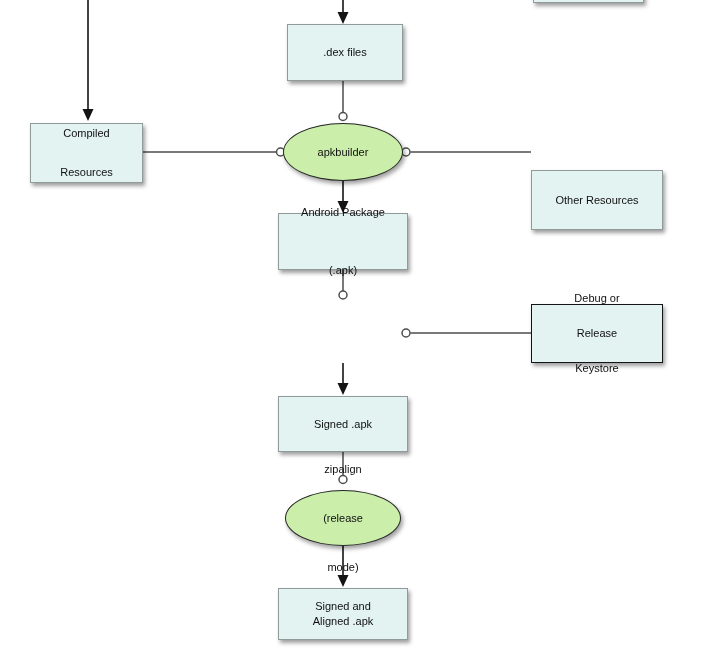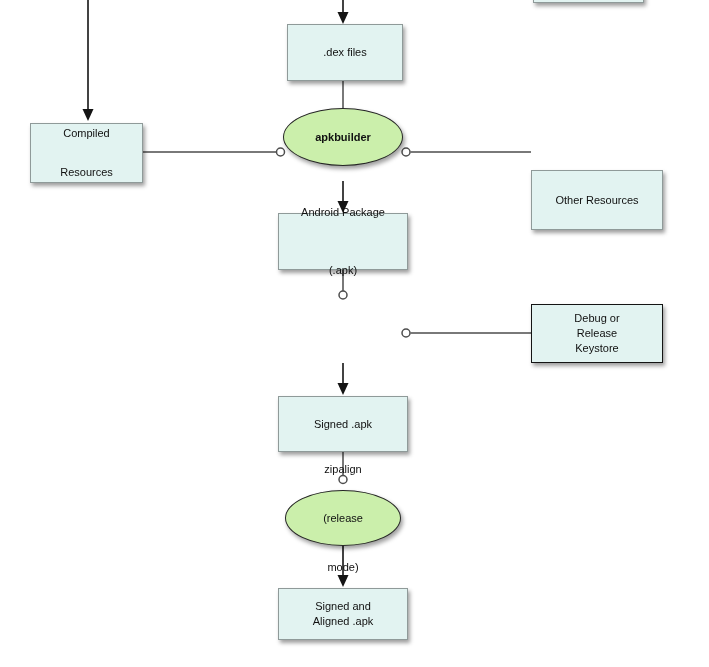--- a/index.html
+++ b/index.html
@@ -21,21 +21,21 @@
     display:flex;flex-direction:column;align-items:center;justify-content:center;
     text-align:center;
     font-size:11px;line-height:15px;
     box-shadow:2px 3px 4px rgba(0,0,0,0.38);
     box-sizing:border-box;
   }
   .box{
     background:var(--box-fill,#e2f3f1);
     border:1px solid var(--box-border,#8f9a99);
   }
-  .box.strong{border:1.5px solid var(--keystore-border,#141414);}
+  .box.strong{border:1.5px solid var(--keystore-border,#141414);gap:20px;}
   .ellipse{
     background:var(--ellipse-fill,#cbefab);
     border:1.6px solid var(--ellipse-border,#262626);
     border-radius:50%;
     line-height:14px;
   }
   .lbl{display:block;}
 </style>
 </head>
 <body>
@@ -104,21 +104,21 @@
 
   <div class="node box" style="left:287px;top:24px;width:116px;height:57px;">
     <span class="lbl">.dex files</span>
   </div>
 
   <div class="node box" style="left:30px;top:123px;width:113px;height:60px;gap:24px;">
     <span class="lbl">Compiled</span>
     <span class="lbl">Resources</span>
   </div>
 
-  <div class="node ellipse" style="left:283px;top:108px;width:120px;height:58px;font-weight:bold;">
+  <div class="node ellipse" style="left:283px;top:123px;width:120px;height:58px;">
     <span class="lbl">apkbuilder</span>
   </div>
 
   <div class="node box" style="left:531px;top:122px;width:132px;height:60px;margin-top:48px;">
     <span class="lbl">Other Resources</span>
   </div>
 
   <div class="node box" style="left:278px;top:213px;width:130px;height:57px;gap:43px;">
     <span class="lbl">Android Package</span>
     <span class="lbl">(.apk)</span>

